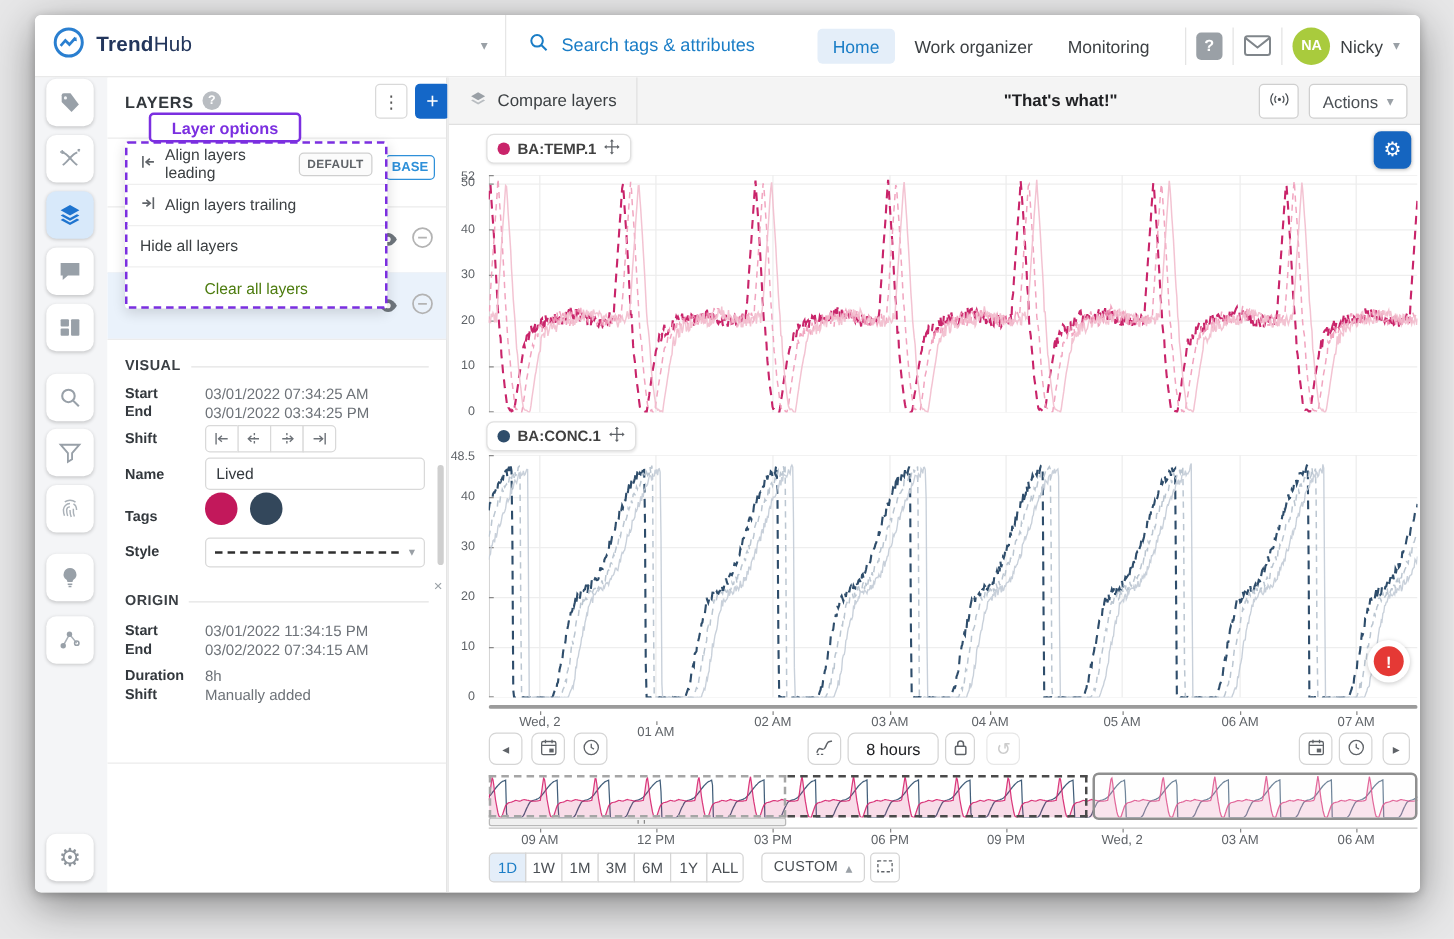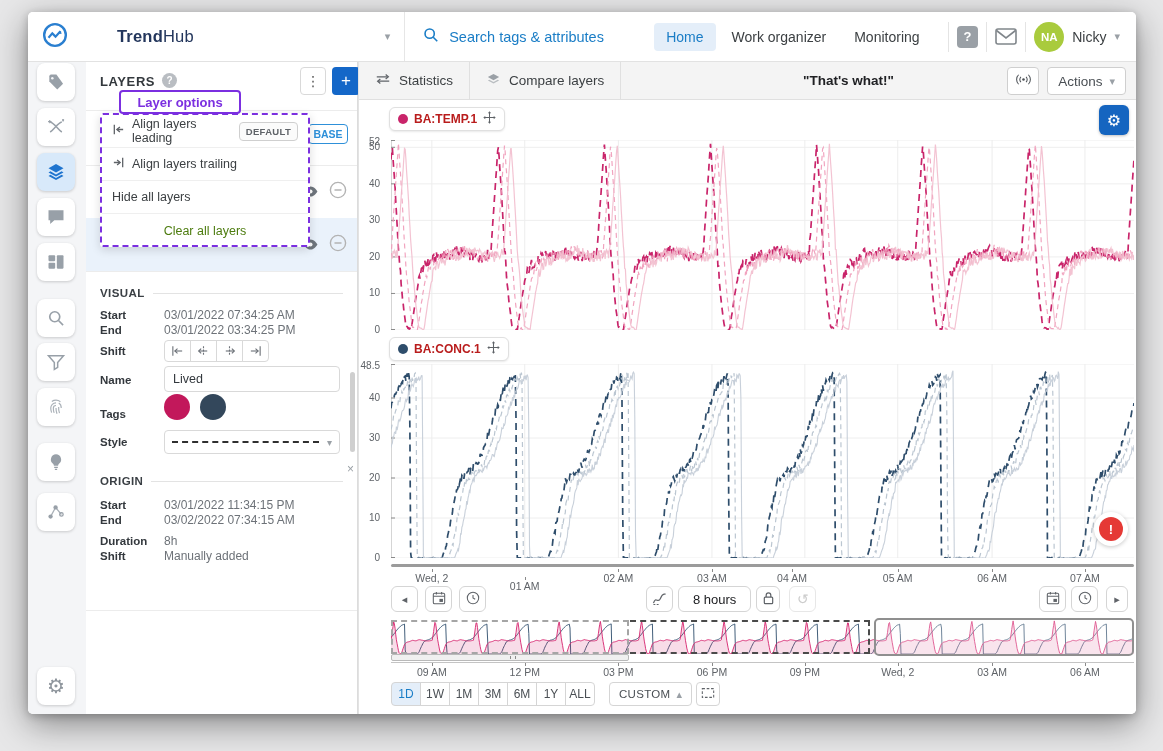--- a/index.html
+++ b/index.html
@@ -5,21 +5,21 @@
   * { box-sizing: border-box; margin: 0; padding: 0; }
   html,body { width:1163px; height:751px; background:#e7e7e8; font-family:"Liberation Sans", sans-serif; overflow:hidden; }
   .abs { position:absolute; }
   .window { position:absolute; left:28px; top:12px; width:1108px; height:702px; background:#fff;
             border-radius:5px; box-shadow:0 10px 34px rgba(0,0,0,.42), 0 2px 8px rgba(0,0,0,.22); overflow:hidden; }
 
   
   .topbar { position:absolute; left:0; top:0; right:0; height:50px; background:#fff; border-bottom:1px solid #e2e2e2; display:flex; align-items:center; }
   .brand { display:flex; align-items:center; gap:9px; width:382px; height:100%; padding:0 14px; border-right:1px solid #e6e6e6; }
   .brand-text { font-size:16.5px; color:#23365c; letter-spacing:.2px; }
-  .brand-text b { font-weight:700;margin-left:40px; }
+  .brand-text b { font-weight:700; }
   .brand-caret { margin-left:auto; color:#9aa0a6; font-size:11px; }
   .search { flex:1; display:flex; align-items:center; gap:10px; padding:0 18px; height:100%; }
   .search input { border:none; outline:none; flex:1; font-size:14.5px; color:#1a7dc6; font-family:inherit; background:transparent; }
   .search input::placeholder { color:#1a7dc6; opacity:1; }
   .topnav { display:flex; align-items:center; gap:4px; margin-right:8px; }
   .topnav .nav-item { font-size:14px; color:#3c4043; padding:6px 12px; border-radius:4px; cursor:pointer; white-space:nowrap; }
   .topnav .nav-item.active { color:#1a7dc6; background:#e4eef9; }
   .tdiv { width:1px; height:30px; background:#e4e4e4; margin:0 8px; }
   .help-btn { width:22px; height:22px; border-radius:4px; background:#9aa0a6; color:#fff; font-size:13px; font-weight:700; display:flex; align-items:center; justify-content:center; }
   .mail-btn { display:flex; align-items:center; }
@@ -78,21 +78,21 @@
   .main { flex:1; position:relative; background:#fff; border-left:1px solid #e3e3e3; }
   .toolbar { position:absolute; top:0; left:0; right:0; height:38px; background:#f4f4f4; border-bottom:1px solid #e0e0e0; }
   .tb-left { display:flex; height:100%; }
   .tb-btn { display:flex; align-items:center; gap:8px; padding:0 16px; height:100%; border-right:1px solid #e0e0e0; font-size:13.5px; color:#3c4043; cursor:pointer; }
   .tb-title { position:absolute; left:63%; top:0; transform:translateX(-50%); line-height:37px; font-size:13.5px; font-weight:700; color:#202124; white-space:nowrap; }
   .tb-right { position:absolute; right:10px; top:5px; display:flex; gap:8px; }
   .sm-btn { height:28px; background:#fff; border:1px solid #cfcfcf; border-radius:4px; display:flex; align-items:center; justify-content:center; color:#4a4f54; font-size:13.5px; font-family:inherit; }
   .actions-btn { padding:0 10px; gap:7px; }
   .bcast-btn { width:32px; }
 
-  .pill { position:absolute; height:24px; background:#fff; border:1px solid #e0e0e0; border-radius:6px; box-shadow:0 1px 2px rgba(0,0,0,.09); display:flex; align-items:center; gap:6px; padding:0 8px; font-size:12px; font-weight:600; color:#b91c1c; }
+  .pill { position:absolute; height:24px; background:#fff; border:1px solid #e0e0e0; border-radius:6px; box-shadow:0 1px 2px rgba(0,0,0,.09); display:flex; align-items:center; gap:6px; padding:0 8px; font-size:12px; font-weight:600; color:#404040; }
   .pill-dot { width:10px; height:10px; border-radius:50%; }
   .gear-btn { position:absolute; left:740px; top:43px; width:30px; height:30px; background:#1565c0; border:none; border-radius:6px; color:#fff; font-size:16px; display:flex; align-items:center; justify-content:center; box-shadow:0 1px 3px rgba(0,0,0,.25); }
   .ylab { position:absolute; width:27px; }
   .ylab span { position:absolute; right:6px; font-size:10px; color:#5f6368; }
   .chart-svg { position:absolute; left:32px; }
   .xbar { position:absolute; left:32px; top:502px; width:743px; height:3px; background:#9b9b9b; border-radius:2px; }
   .xlabels { position:absolute; left:32px; top:507px; width:743px; height:14px; }
   .xlabels span, .ctxlabels span { position:absolute; width:60px; text-align:center; font-size:10.5px; color:#5f6368; top:3px; }
   .xlabels span::before, .ctxlabels span::before { content:""; position:absolute; left:50%; top:-3px; height:3px; border-left:1px solid #8a8a8a; }
 
@@ -388,29 +388,20 @@
       <div class="rowsep" style="top:548px"></div>
 
       <span class="side-pill"></span>
       <span class="side-close">×</span>
     </section>
 
     <main class="main">
       <div class="toolbar">
         <div class="tb-left">
           <span class="tb-btn">
-            <span><svg width="16" height="12" viewBox="0 0 18 12" stroke="#5f6368" stroke-width="1.4" fill="none">
-                  <path d="M2 3.5h12"></path>
-                  <path d="M12 1l3 2.5-3 2.5"></path>
-                  <path d="M16 8.5H4"></path>
-                  <path d="M6 6L3 8.5 6 11"></path>
-                </svg></span>
-            <span>Statistics</span>
-          </span>
-          <span class="tb-btn">
             <span><svg width="15" height="15" viewBox="0 0 24 24" fill="#9aa0a6">
                   <path d="M12 3l9 5-9 5-9-5z"></path>
                   <path d="M5.3 12.2L3 13.5l9 5 9-5-2.3-1.3L12 15.9z" opacity=".65"></path>
                 </svg></span>
             <span>Compare layers</span>
           </span>
         </div>
         <span class="tb-title">"That's what!"</span>
         <div class="tb-right">
           <button class="sm-btn bcast-btn">

